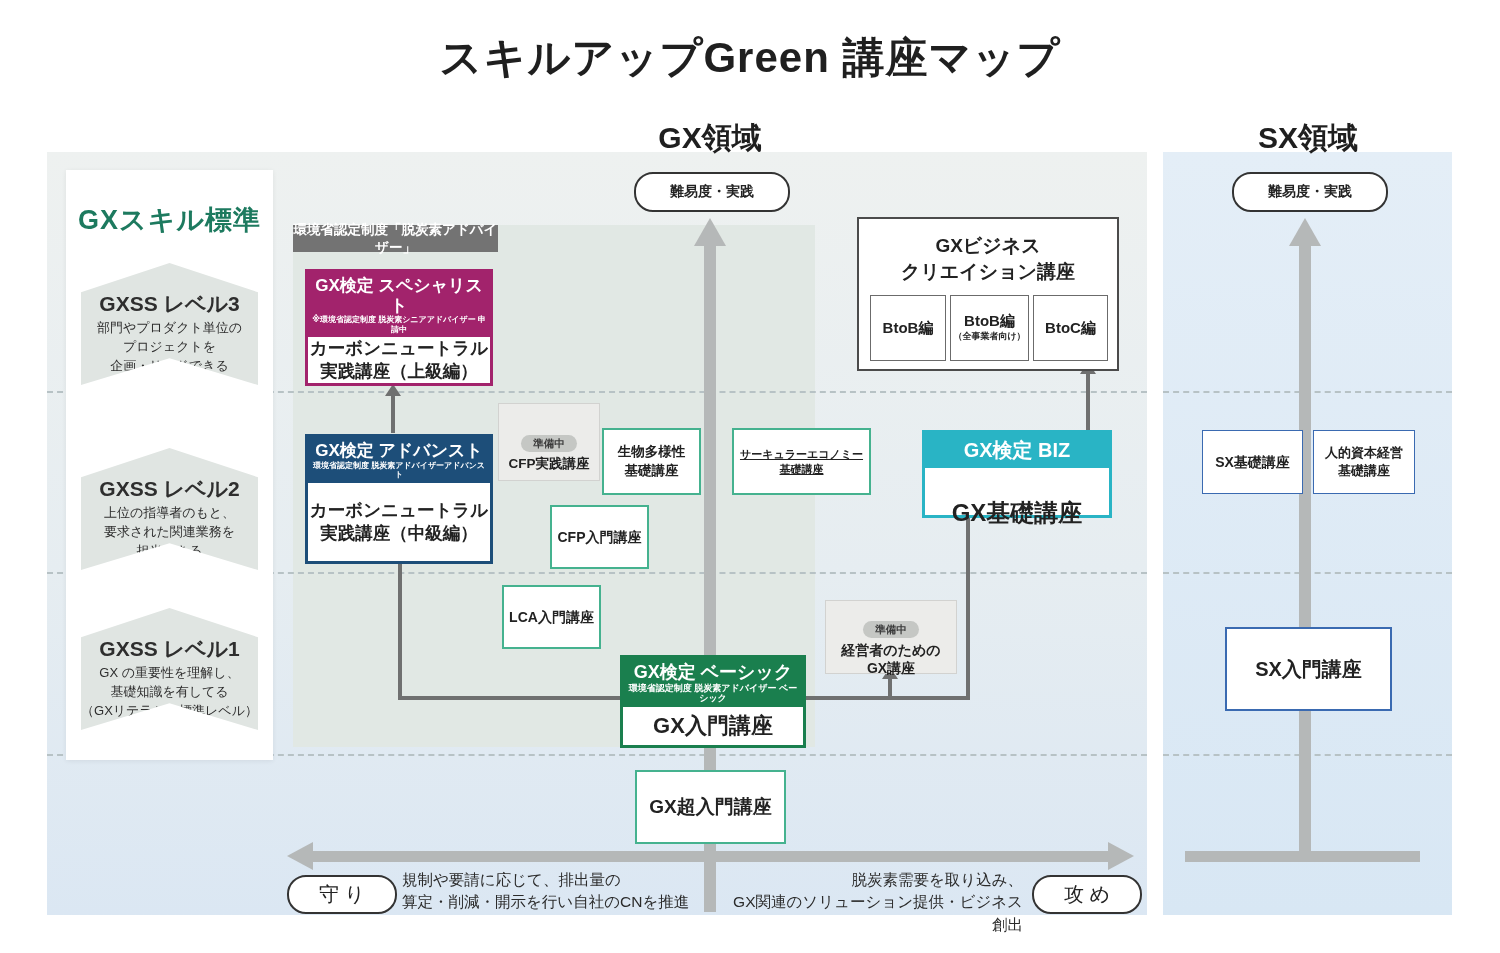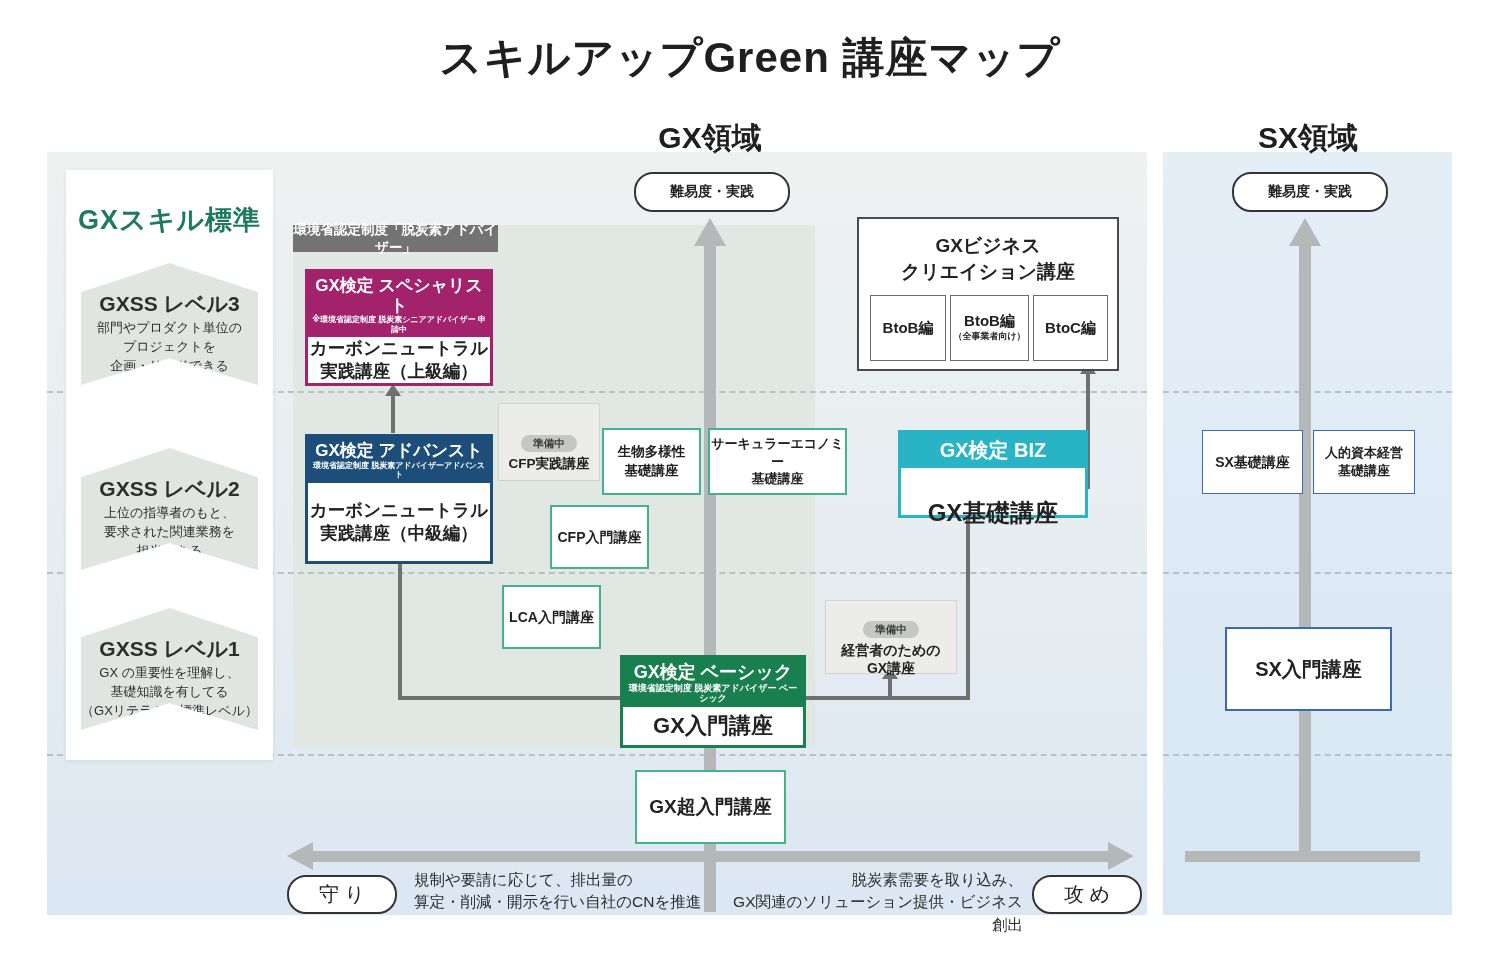--- a/index.html
+++ b/index.html
@@ -47,21 +47,21 @@
   .cert .hd{color:#fff;text-align:center;padding:4px 2px 3px 2px;}
   .cert .hd .t{font-weight:700;line-height:1.15;}
   .cert .hd .s{font-weight:700;line-height:1.2;}
   .cert .bd{flex:1;display:flex;align-items:center;justify-content:center;text-align:center;font-weight:700;color:#222;line-height:1.3;}
   .cert-spec{left:305px;top:269px;width:182px;height:111px;border:3px solid #a2236c;}
   .cert-spec .hd{background:#a2236c;} .cert-spec .t{font-size:17px;} .cert-spec .s{font-size:8px;} .cert-spec .bd{font-size:17.5px;}
   .cert-adv{left:305px;top:434px;width:182px;height:124px;border:3px solid #1d4e79;}
   .cert-adv .hd{background:#1d4e79;} .cert-adv .t{font-size:17px;} .cert-adv .s{font-size:8px;} .cert-adv .bd{font-size:17.5px;}
   .cert-basic{left:620px;top:655px;width:180px;height:87px;border:3px solid #1a7f4e;}
   .cert-basic .hd{background:#1a7f4e;} .cert-basic .t{font-size:18px;} .cert-basic .s{font-size:9px;} .cert-basic .bd{font-size:22px;}
-  .cert-biz{left:898px;top:430px;width:184px;height:82px;border:3px solid #29b4c5;gap:29px;}
+  .cert-biz{left:922px;top:430px;width:184px;height:82px;border:3px solid #29b4c5;gap:29px;}
   .cert-biz .hd{background:#29b4c5;padding:6px 2px;} .cert-biz .t{font-size:20px;} .cert-biz .bd{font-size:24px;}
 
   
   .box-teal{background:#fff;border:2px solid #45b28f;font-weight:700;color:#222;z-index:5;line-height:1.35;}
   .box-blue{background:#fff;border:2px solid #3a6ab1;font-weight:700;color:#222;z-index:5;line-height:1.35;}
   .box-gray{background:#ececea;border:1px solid #d2d2d0;z-index:5;display:flex;flex-direction:column;align-items:center;justify-content:center;gap:3px;}
   .box-gray .lbl{font-weight:700;color:#222;text-align:center;line-height:1.3;}
 
   
   .ribbon{left:293px;top:225px;width:205px;height:27px;background:#737373;color:#fff;font-weight:700;font-size:13.5px;z-index:5;}
@@ -188,21 +188,21 @@
     <span class="lbl" style="font-size:13.5px;">CFP実践講座</span>
   </div>
   <div class="abs box-gray" style="left:825px;top:600px;width:130px;height:72px;">
     <span class="prep-pill">準備中</span>
     <span class="lbl pre" style="font-size:14px;">経営者のための
 GX講座</span>
   </div>
 
   <div class="abs center box-teal pre" style="left:602px;top:428px;width:95px;height:63px;font-size:13.5px;">生物多様性
 基礎講座</div>
-  <div class="abs center box-teal pre" style="left:708px;top:428px;width:135px;height:63px;font-size:13px;">サーキュラーエコノミー
+  <div class="abs center box-teal pre" style="left:732px;top:428px;width:135px;height:63px;font-size:11px;text-decoration:underline;">サーキュラーエコノミー
 基礎講座</div>
   <div class="abs center box-teal" style="left:502px;top:505px;width:95px;height:60px;font-size:14px;margin-left:48px;">CFP入門講座</div>
   <div class="abs center box-teal" style="left:502px;top:585px;width:95px;height:60px;font-size:14px;">LCA入門講座</div>
   <div class="abs center box-teal" style="left:635px;top:770px;width:147px;height:70px;font-size:19px;">GX超入門講座</div>
 
   <div class="abs bizc">
     <div class="bizc-title pre">GXビジネス
 クリエイション講座</div>
     <div class="edition" style="left:11px;width:74px;">
       <span class="el">BtoB編</span>
@@ -215,19 +215,19 @@
       <span class="el">BtoC編</span>
     </div>
   </div>
 
   <div class="abs center box-blue" style="left:1202px;top:430px;width:99px;height:62px;font-size:14px;border-width:1.5px;">SX基礎講座</div>
   <div class="abs center box-blue pre" style="left:1313px;top:430px;width:100px;height:62px;font-size:13px;border-width:1.5px;">人的資本経営
 基礎講座</div>
   <div class="abs center box-blue" style="left:1225px;top:627px;width:163px;height:80px;font-size:20px;">SX入門講座</div>
 
   <div class="abs center dir-pill" style="left:287px;top:875px;">守 り</div>
-  <div class="abs bottom-note pre" style="left:402px;top:869px;margin-left:12px;">規制や要請に応じて、排出量の
+  <div class="abs bottom-note pre" style="left:402px;top:869px;">規制や要請に応じて、排出量の
 算定・削減・開示を行い自社のCNを推進</div>
   <div class="abs bottom-note pre" style="left:727px;top:869px;width:296px;text-align:right;">脱炭素需要を取り込み、
 GX関連のソリューション提供・ビジネス創出</div>
   <div class="abs center dir-pill" style="left:1032px;top:875px;">攻 め</div>
 
 </div>
 
 </body></html>

